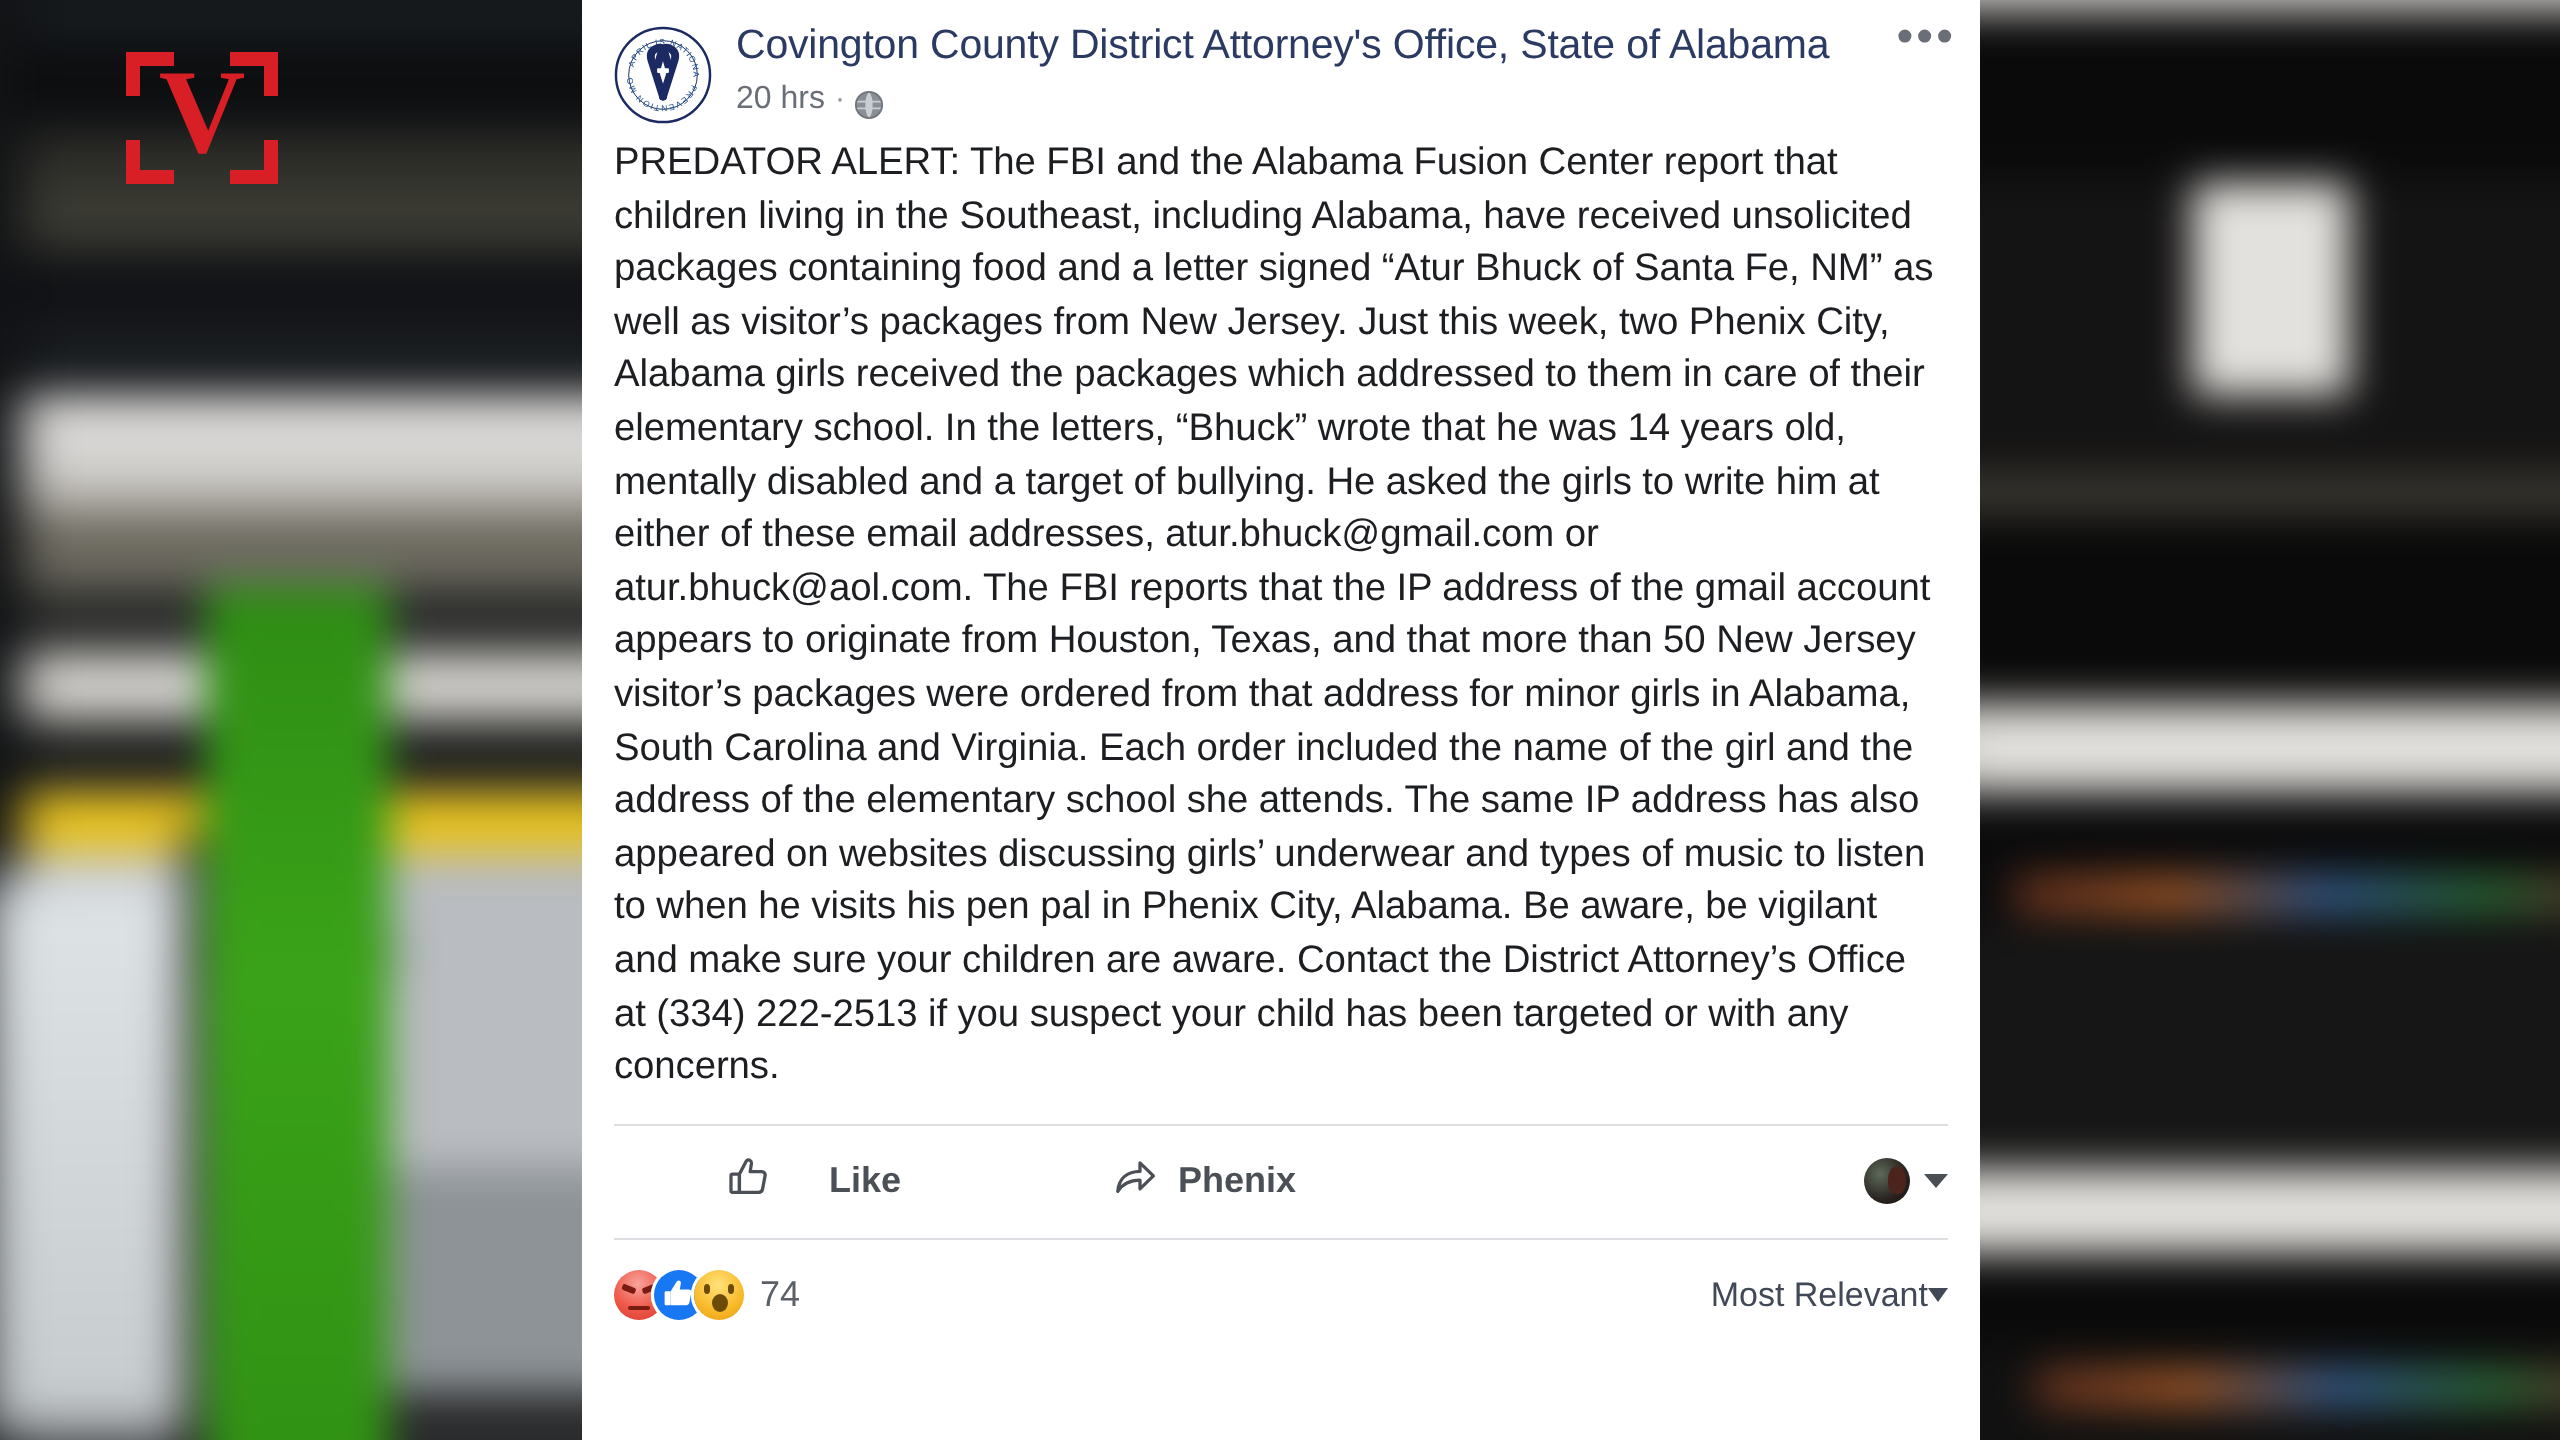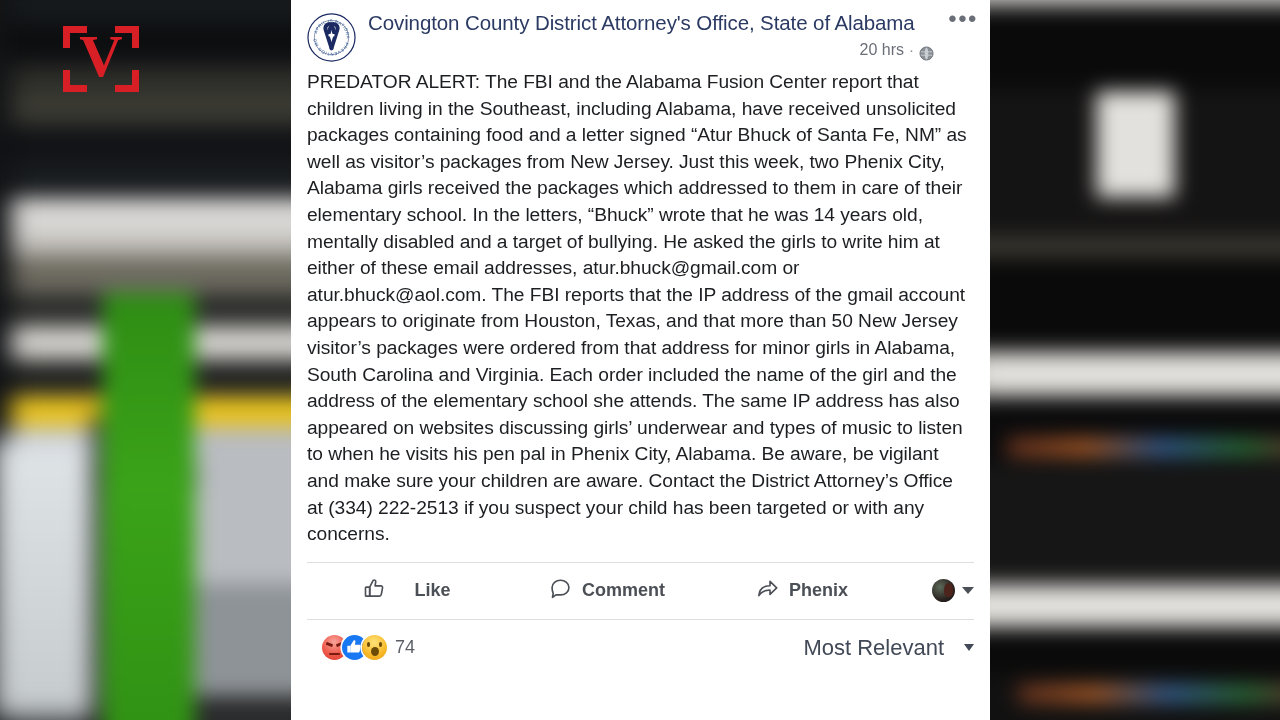--- a/index.html
+++ b/index.html
@@ -159,21 +159,20 @@
     line-height:26px;
     letter-spacing:-0.1px;
   }
   .meta {
     display:flex; align-items:center;
     gap:5px;
     color:#6a6f77;
     font-size:16px;
     line-height:22px;
     margin-top:3px;
-    justify-content:flex-end;
   }
   .meta .dot { color:#8b9097; font-size:15px; }
   .globe-icon { display:inline-block; width:15px; height:15px; position:relative; top:2px; }
   .more-dots {
     position:absolute;
     right:12px; top:10px;
     color:#6a6f77;
     font-size:24px;
     letter-spacing:1.5px;
     line-height:18px;
@@ -231,21 +230,20 @@
     border-left:6px solid transparent;
     border-right:6px solid transparent;
     border-top:7px solid #4b4f56;
   }
 
   .reactions-bar {
     display:flex;
     align-items:center;
     height:56px;
     padding:0 16px;
-    margin-left:15px;
   }
   .emoji-stack { display:flex; align-items:center; }
   .emoji {
     width:25px; height:25px; border-radius:50%;
     margin-right:-5px;
     position:relative;
     box-shadow:0 0 0 1.6px #fff;
     flex:0 0 auto;
   }
   .e-angry {
@@ -276,23 +274,23 @@
     width:8px; height:9px; border-radius:50%;
     background:#6b4b07;
   }
   .react-count {
     margin-left:13px;
     color:#5b5f66;
     font-size:18px;
   }
   .sort-select {
     margin-left:auto;
-    display:flex; align-items:center; gap:20px;
+    display:flex; align-items:center; gap:0;
     color:#414856;
-    font-size:22px;
+    font-size:17px;
     cursor:pointer;
   }
   .caret-sm {
     width:0; height:0;
     border-left:5.5px solid transparent;
     border-right:5.5px solid transparent;
     border-top:7px solid #414856;
   }
 </style>
 </head>
@@ -376,28 +374,20 @@
       <div class="action-btn a-like">
         <span>
           <svg width="23" height="23" viewBox="0 0 24 24" fill="none" stroke="#4b4f56" stroke-width="1.7">
             <path d="M7 10.5 L10.6 3.6 C11.8 2.6 13.3 3.3 13.3 4.8 L12.6 9.2 H18.6 C19.8 9.2 20.6 10.2 20.4 11.3 L19.1 18.2 C18.9 19.3 18.1 20 17.1 20 H7 Z" stroke-linejoin="round"></path>
             <rect x="2.6" y="10.5" width="4.4" height="9.5" rx="0.8"></rect>
           </svg>
         </span>
         <span>Like</span>
       </div>
 
-      <div class="action-btn a-comment">
-        <span>
-          <svg width="23" height="23" viewBox="0 0 24 24" fill="none" stroke="#4b4f56" stroke-width="1.7">
-            <path d="M3.2 11 C3.2 6.6 7.1 3.4 12 3.4 C16.9 3.4 20.8 6.6 20.8 11 C20.8 15.4 16.9 18.6 12 18.6 H7.2 L3.6 21.2 L4.4 17.2 C3.6 15.4 3.2 13.2 3.2 11 Z" stroke-linejoin="round"></path>
-          </svg>
-        </span>
-        <span>Comment</span>
-      </div>
 
       <div class="action-btn a-share">
         <span>
           <svg width="23" height="23" viewBox="0 0 24 24" fill="none" stroke="#4b4f56" stroke-width="1.7">
             <path d="M3 19.5 C3.6 12.4 8.4 9.2 14.6 9.1 V4.6 L21.6 11.4 L14.6 18.2 V13.6 C9.6 13.6 5.6 15.4 3 19.5 Z" stroke-linejoin="round"></path>
           </svg>
         </span>
         <span>Phenix</span>
       </div>
 

